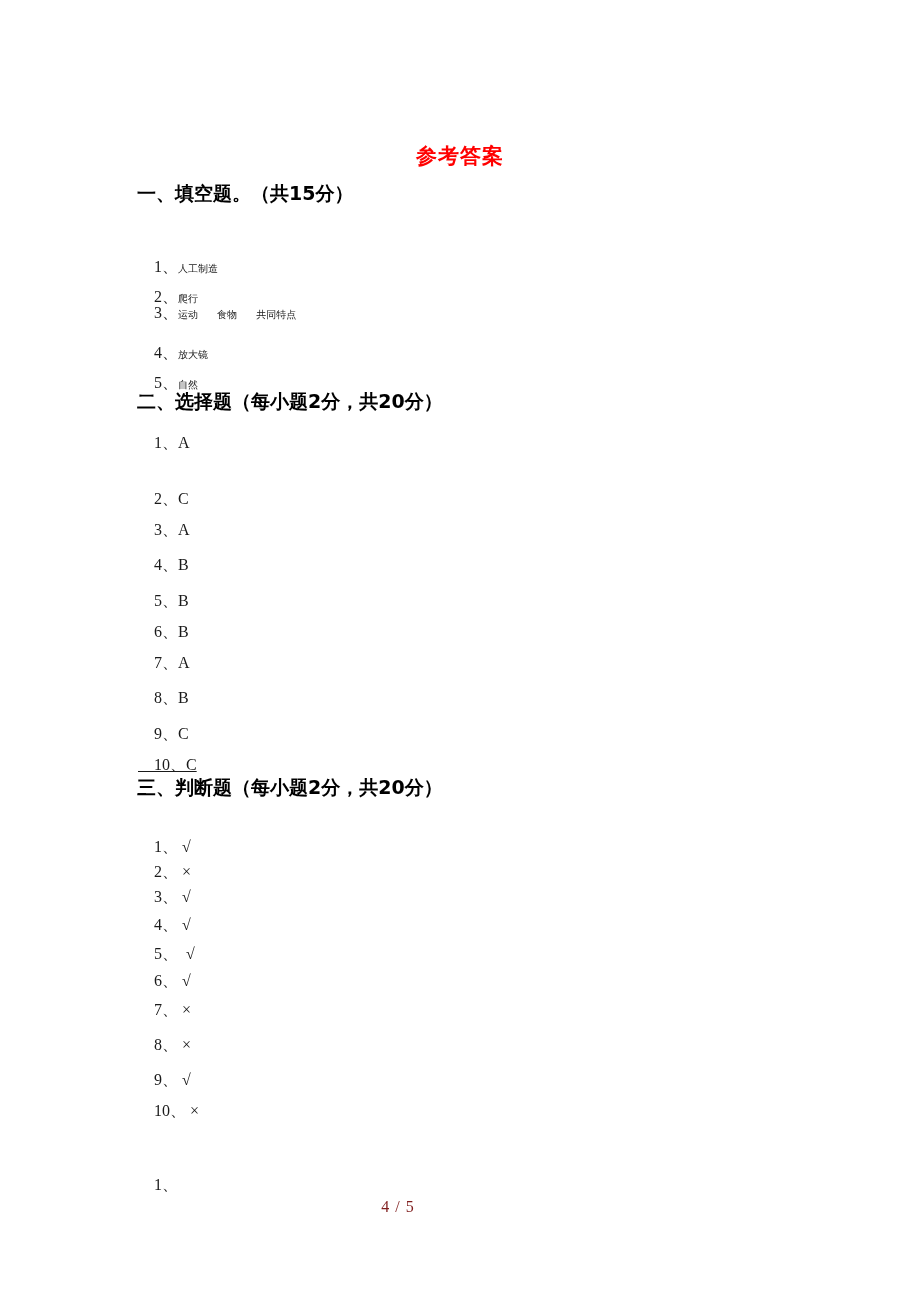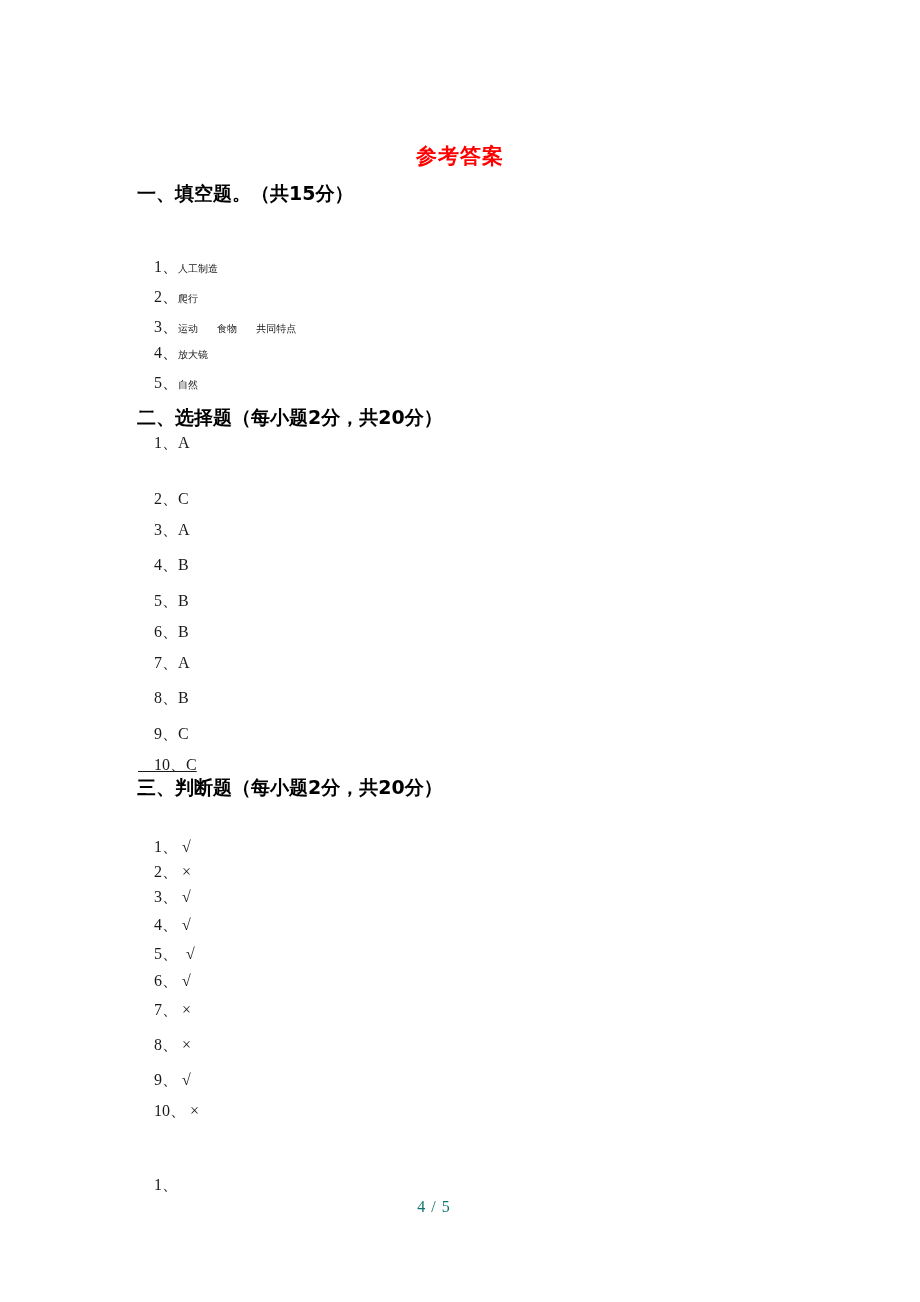--- a/index.html
+++ b/index.html
@@ -76,51 +76,50 @@
 
   
   .page-footer {
     position: absolute;
     left: 0;
     top: 1198px;
     width: 796px;
     text-align: center;
     font-family: "Liberation Serif", "DejaVu Serif", serif;
     font-size: 16px;
-    color: #0f766e;
+    color: #7f1d1d;
     letter-spacing: 1px;
-    margin-left: 36px;
   }
 </style>
 </head>
 <body>
 
 <div class="page">
 
   <div class="doc-title">参考答案</div>
 
   <div class="section-heading" style="top:180px;">一、填空题。（共15分）</div>
 
   <div class="ans-item cjk" style="top:234px;">
     <span class="num">1、</span><span class="val">人工制造</span>
   </div>
   <div class="ans-item cjk" style="top:264px;">
     <span class="num">2、</span><span class="val">爬行</span>
   </div>
-  <div class="ans-item cjk" style="top:294px;text-align:right;">
+  <div class="ans-item cjk" style="top:280px;text-align:right;">
     <span class="num">3、</span><span class="val">运动      食物      共同特点</span>
   </div>
   <div class="ans-item cjk" style="top:320px;">
     <span class="num">4、</span><span class="val">放大镜</span>
   </div>
   <div class="ans-item cjk" style="top:350px;">
     <span class="num">5、</span><span class="val">自然</span>
   </div>
 
-  <div class="section-heading" style="top:404px;">二、选择题（每小题2分，共20分）</div>
+  <div class="section-heading" style="top:388px;">二、选择题（每小题2分，共20分）</div>
 
   <div class="ans-item" style="top:410px;">
     <span class="num">1、</span><span class="val">A</span>
   </div>
   <div class="ans-item" style="top:466px;">
     <span class="num">2、</span><span class="val">C</span>
   </div>
   <div class="ans-item" style="top:497px;">
     <span class="num">3、</span><span class="val">A</span>
   </div>

